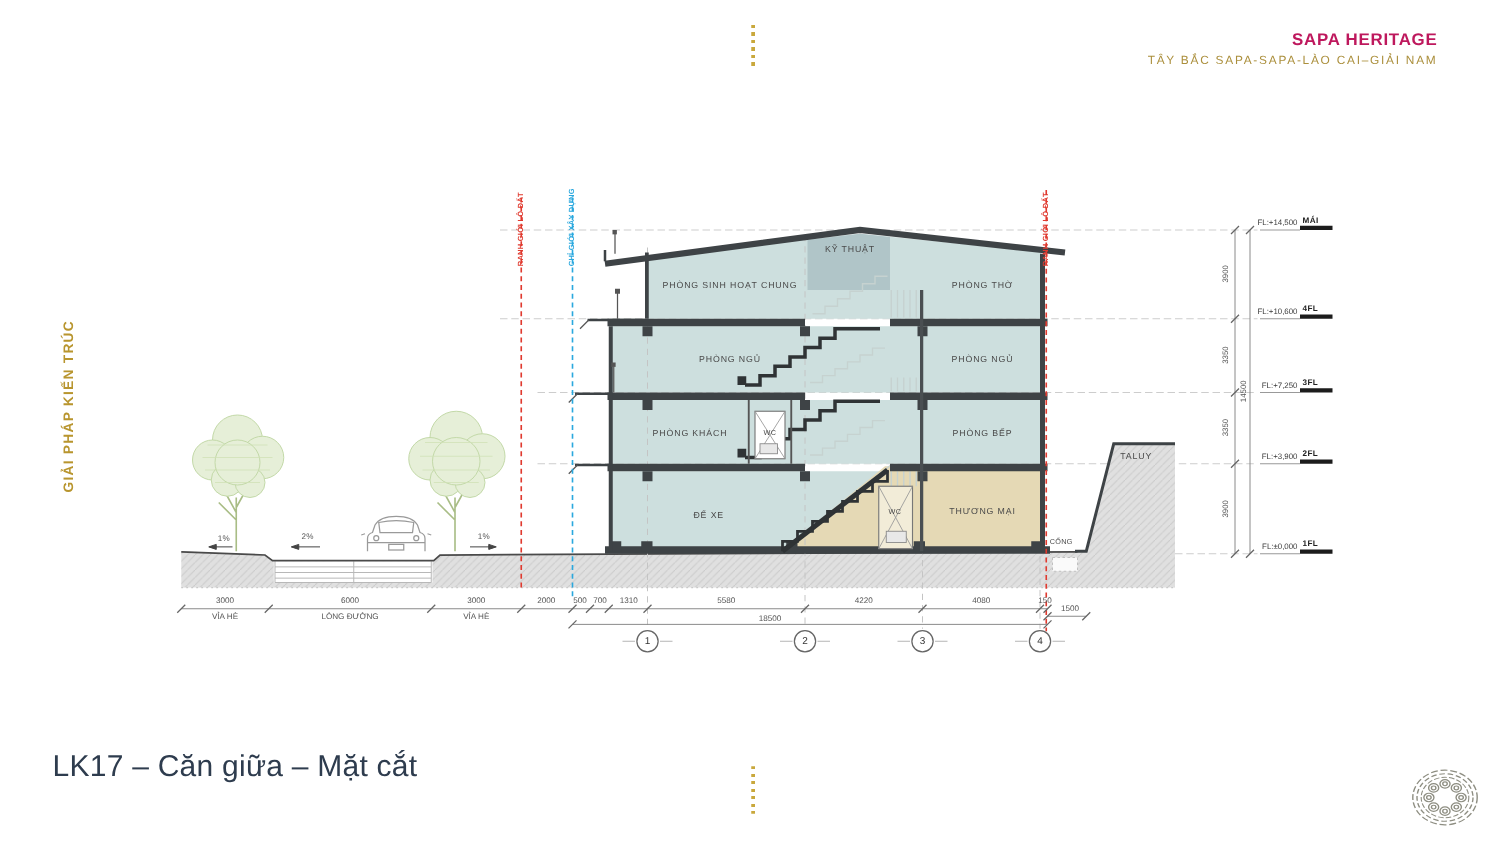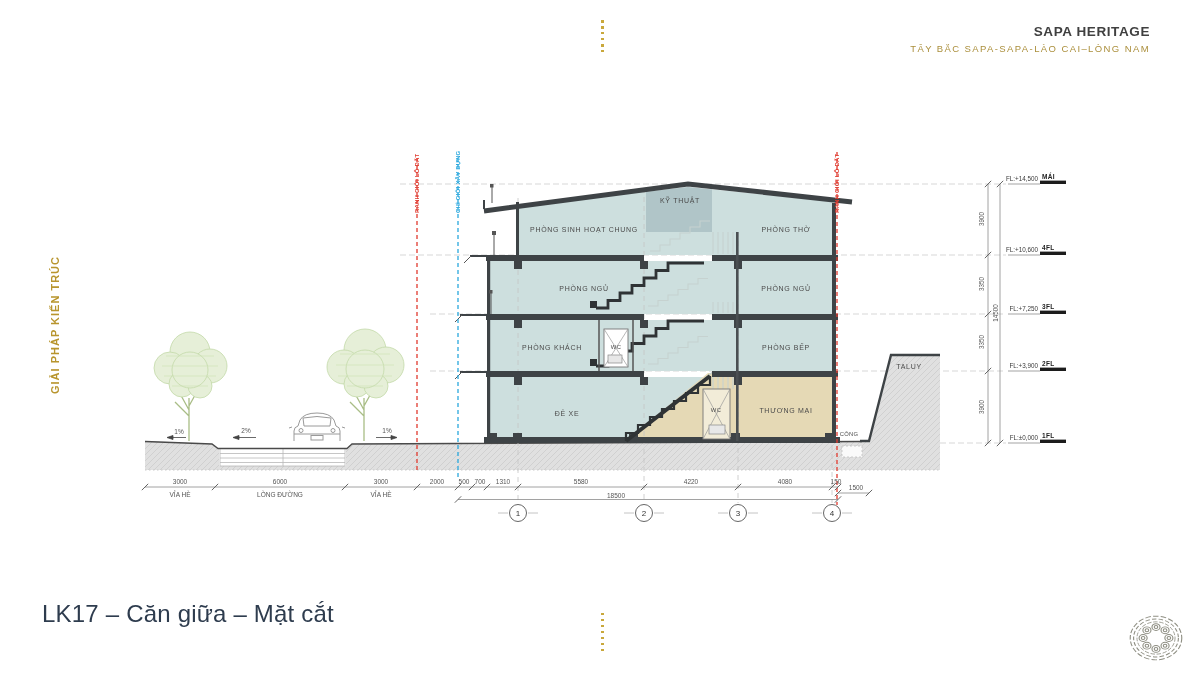--- a/index.html
+++ b/index.html
@@ -1,20 +1,20 @@
 <!DOCTYPE html>
 <html><head>
 <meta charset="utf-8">
 <style>
   html,body{margin:0;padding:0;background:#fff;}
   #page{position:relative;width:1200px;height:675px;background:#fff;overflow:hidden;
         font-family:"Liberation Sans","DejaVu Sans",sans-serif;}
   
   .hdr{position:absolute;top:24px;right:50px;text-align:right;}
-  .hdr-title{font-size:13.5px;font-weight:bold;color:#404040;letter-spacing:.6px;}
+  .hdr-title{font-size:13.5px;font-weight:bold;color:#be185d;letter-spacing:.6px;}
   .hdr-sub{font-size:9.5px;color:#ab8f3c;letter-spacing:1.4px;margin-top:4px;}
   
   .gold-dots{position:absolute;width:3px;background:repeating-linear-gradient(#c9a83c 0 2.5px,transparent 2.5px 6px);}
   
   .side-label{position:absolute;left:55px;top:325px;transform:translate(-50%,-50%) rotate(-90deg);
     white-space:nowrap;font-size:11px;letter-spacing:1px;color:#b8952e;font-weight:bold;}
   
   .footer-title{position:absolute;left:42px;top:600px;font-size:24px;color:#2e3c4e;letter-spacing:.2px;}
   
   .lb{position:absolute;white-space:nowrap;transform:translate(-50%,-50%);
@@ -33,21 +33,21 @@
 </head>
 <body>
 
 <div id="page">
 
   <div class="gold-dots" style="left:601px;top:20px;height:34px;"></div>
   <div class="gold-dots" style="left:601px;top:613px;height:38px;"></div>
 
   <div class="hdr">
     <div class="hdr-title">SAPA HERITAGE</div>
-    <div class="hdr-sub">TÂY BẮC SAPA-SAPA-LÀO CAI–LÒNG NAM</div>
+    <div class="hdr-sub">TÂY BẮC SAPA-SAPA-LÀO CAI–GIẢI NAM</div>
   </div>
 
   <div class="side-label">GIẢI PHÁP KIẾN TRÚC</div>
 
   <div class="footer-title">LK17 – Căn giữa – Mặt cắt</div>
 
   <svg width="1200" height="675" viewBox="0 0 1200 675">
     <defs>
       <pattern id="hatch" width="6" height="6" patternUnits="userSpaceOnUse">
         <rect width="6" height="6" fill="#e0e0e0"></rect>

